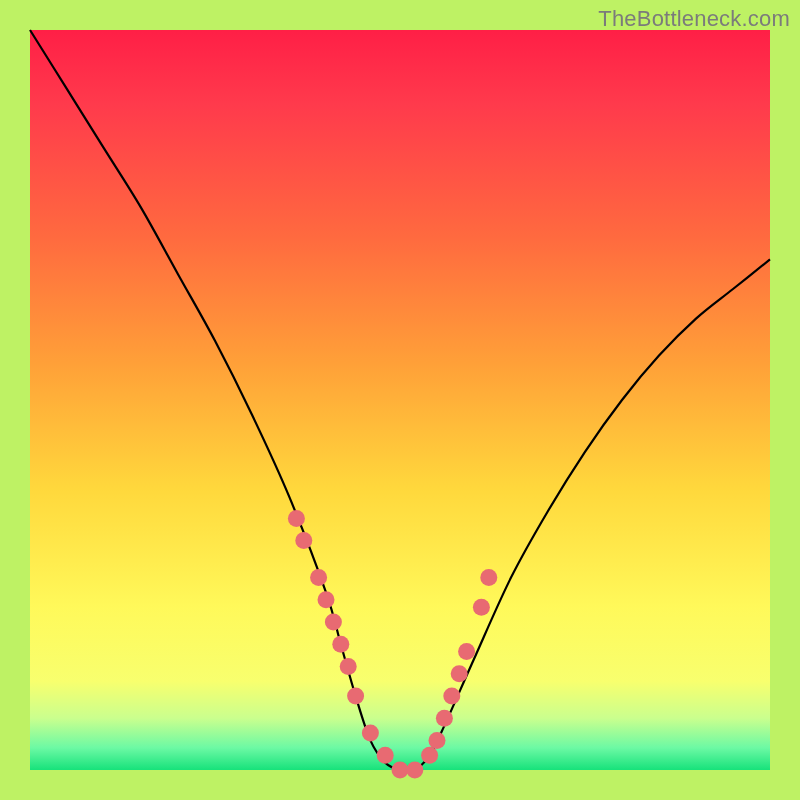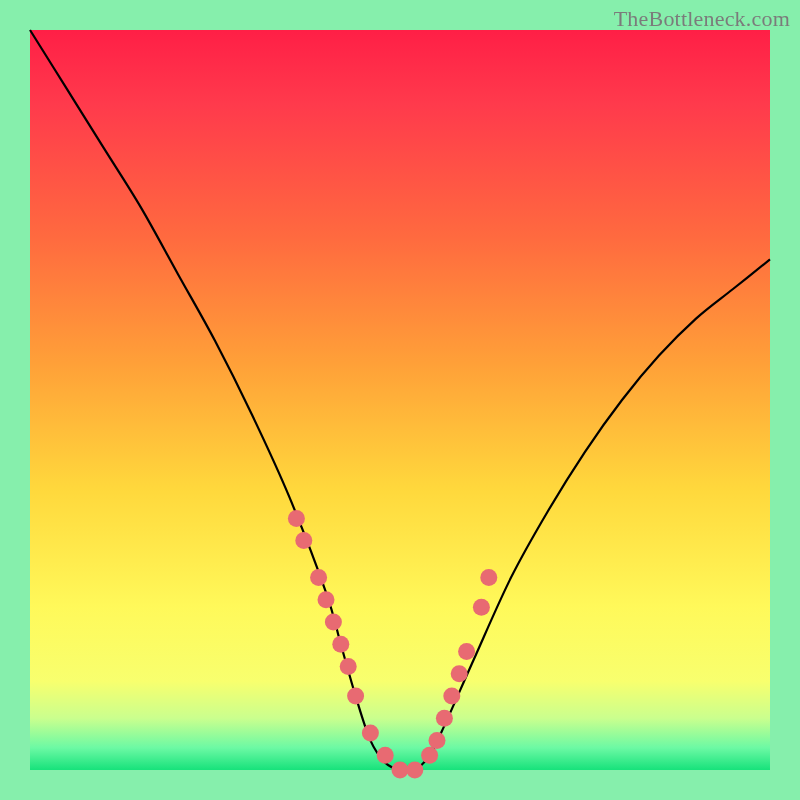--- a/index.html
+++ b/index.html
@@ -8,22 +8,21 @@
     width: 800px;
     height: 800px;
     overflow: hidden;
     background: #000;
     font-family: Arial, Helvetica, sans-serif;
   }
   .frame {
     position: absolute;
     left: 0; top: 0;
     width: 800px; height: 800px;
-    background: #86efac;
-    font-family: Liberation Serif, serif;
+    background: #bef264;
   }
   .plot-area {
     position: absolute;
     left: 30px;
     top: 30px;
     width: 740px;
     height: 740px;
     
     background: linear-gradient(to bottom,
       #ff1f46 0%,

